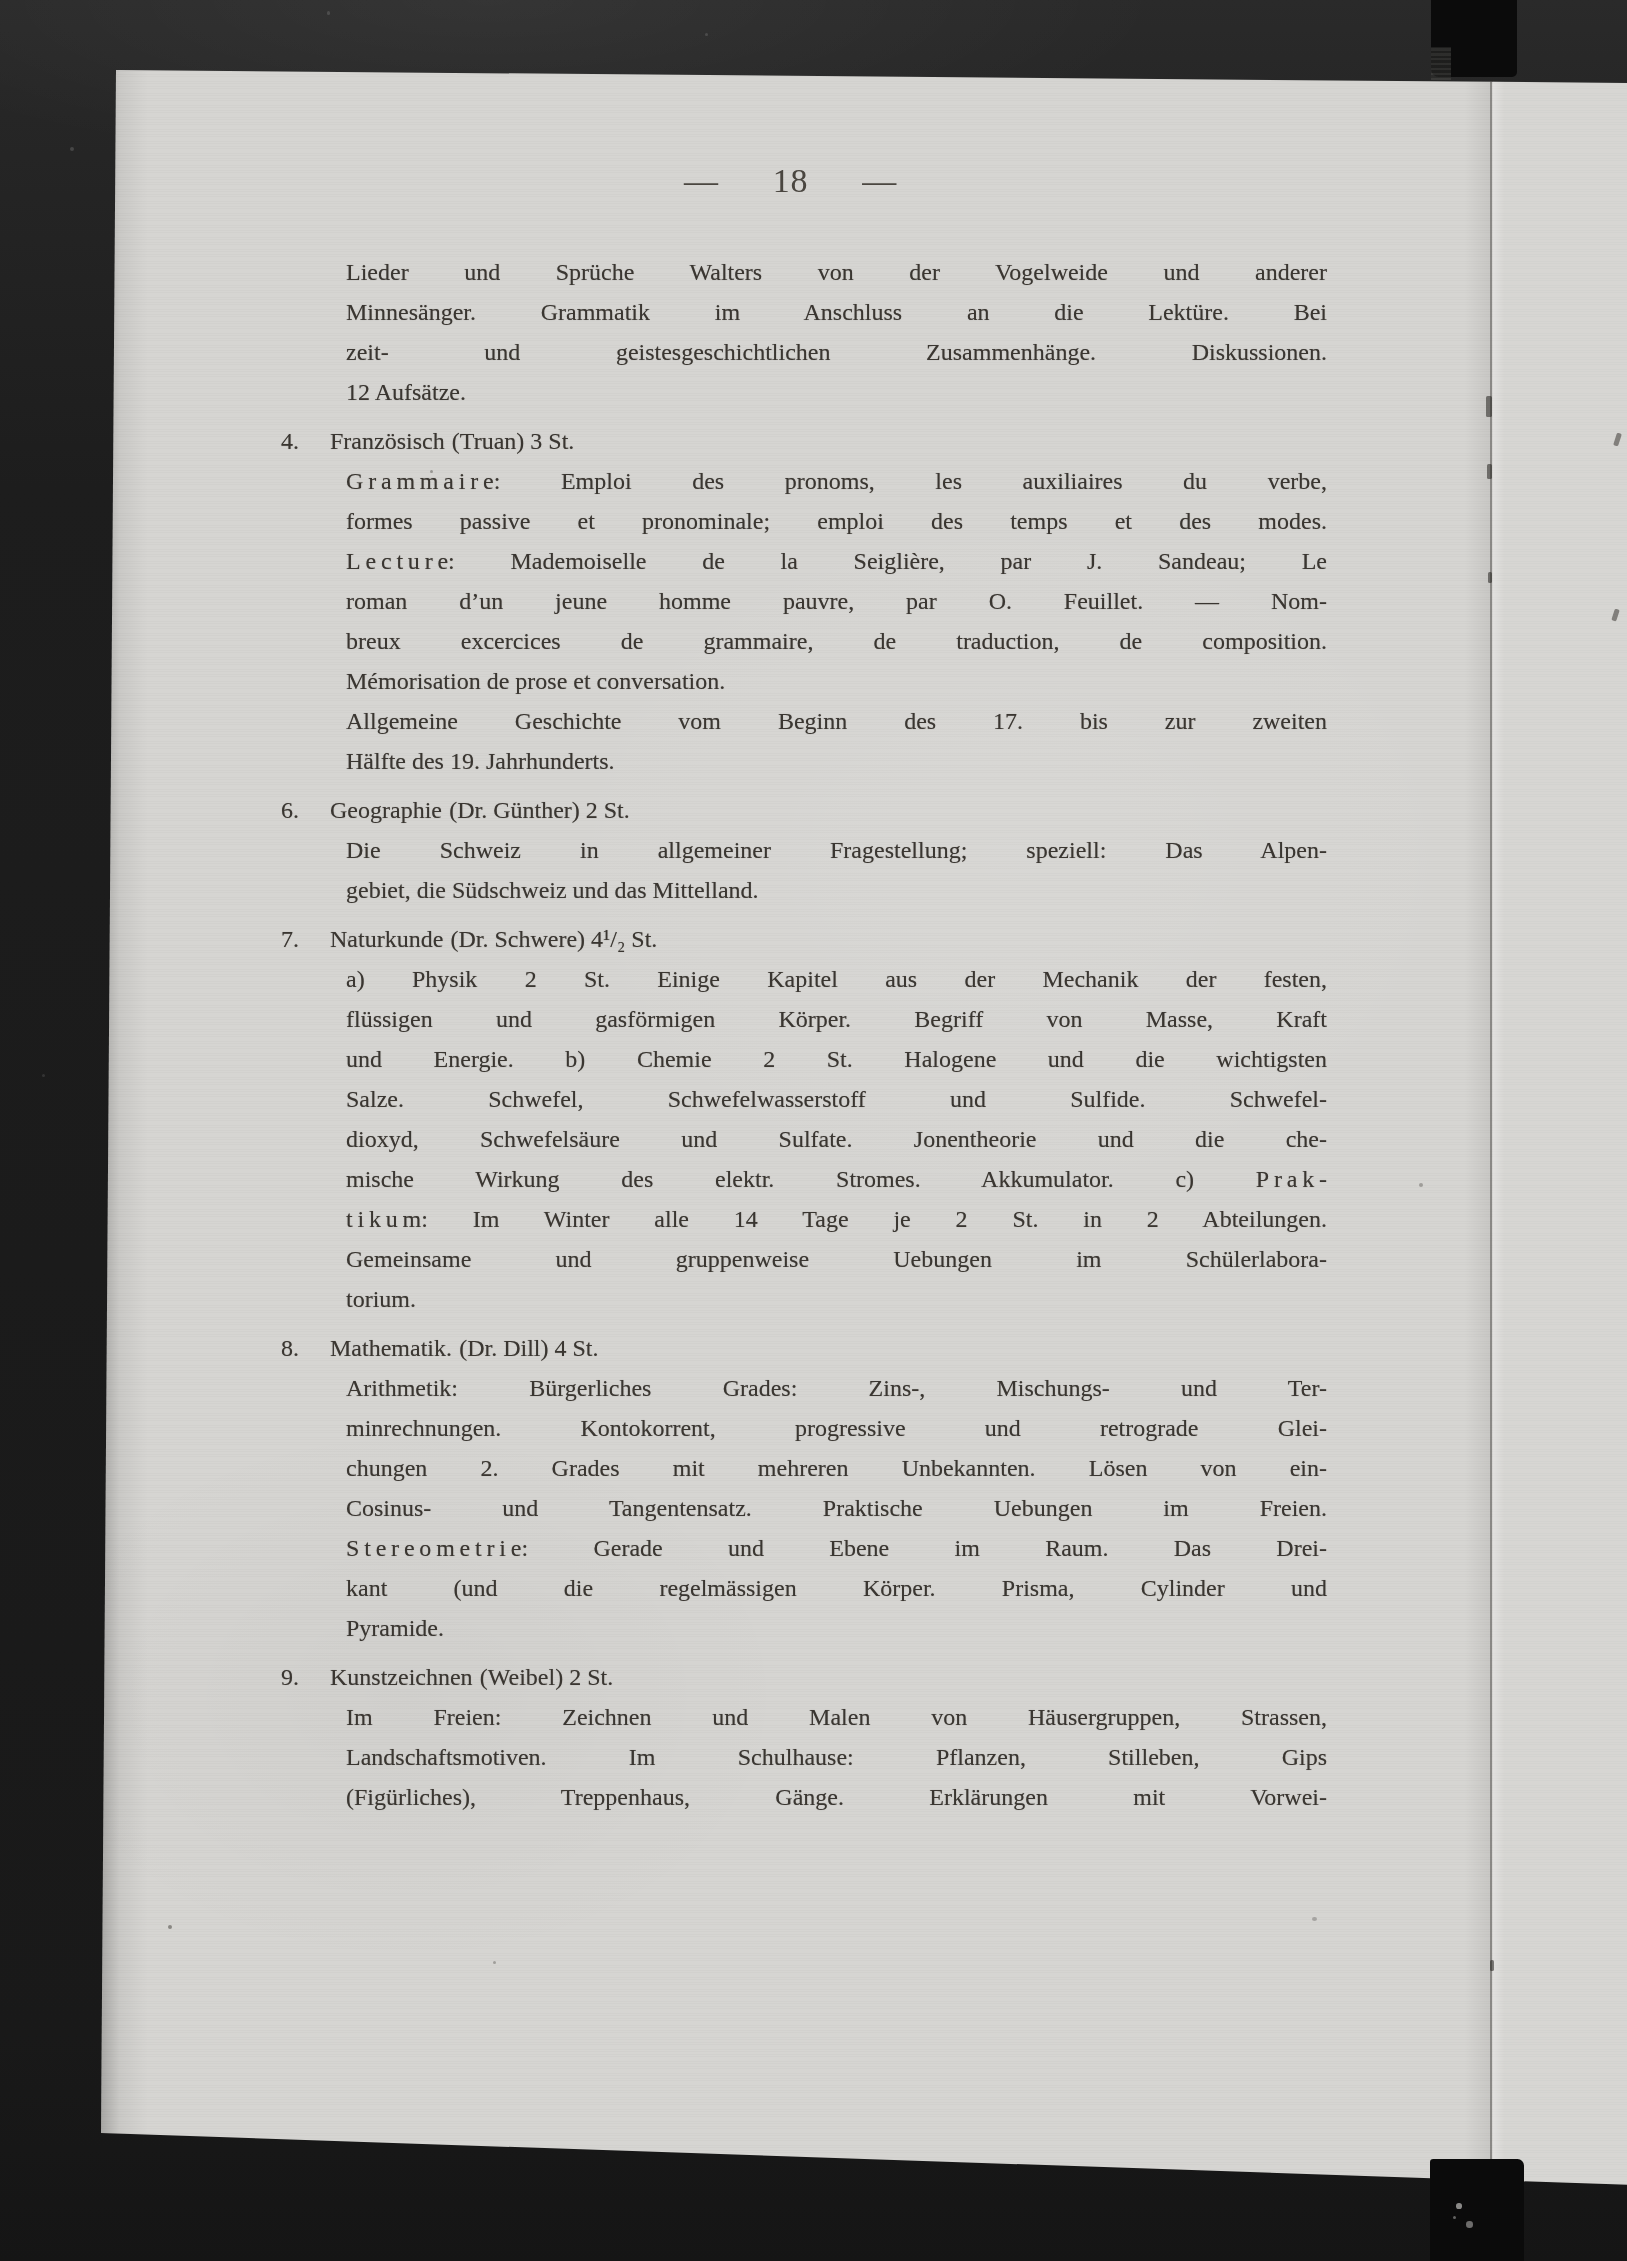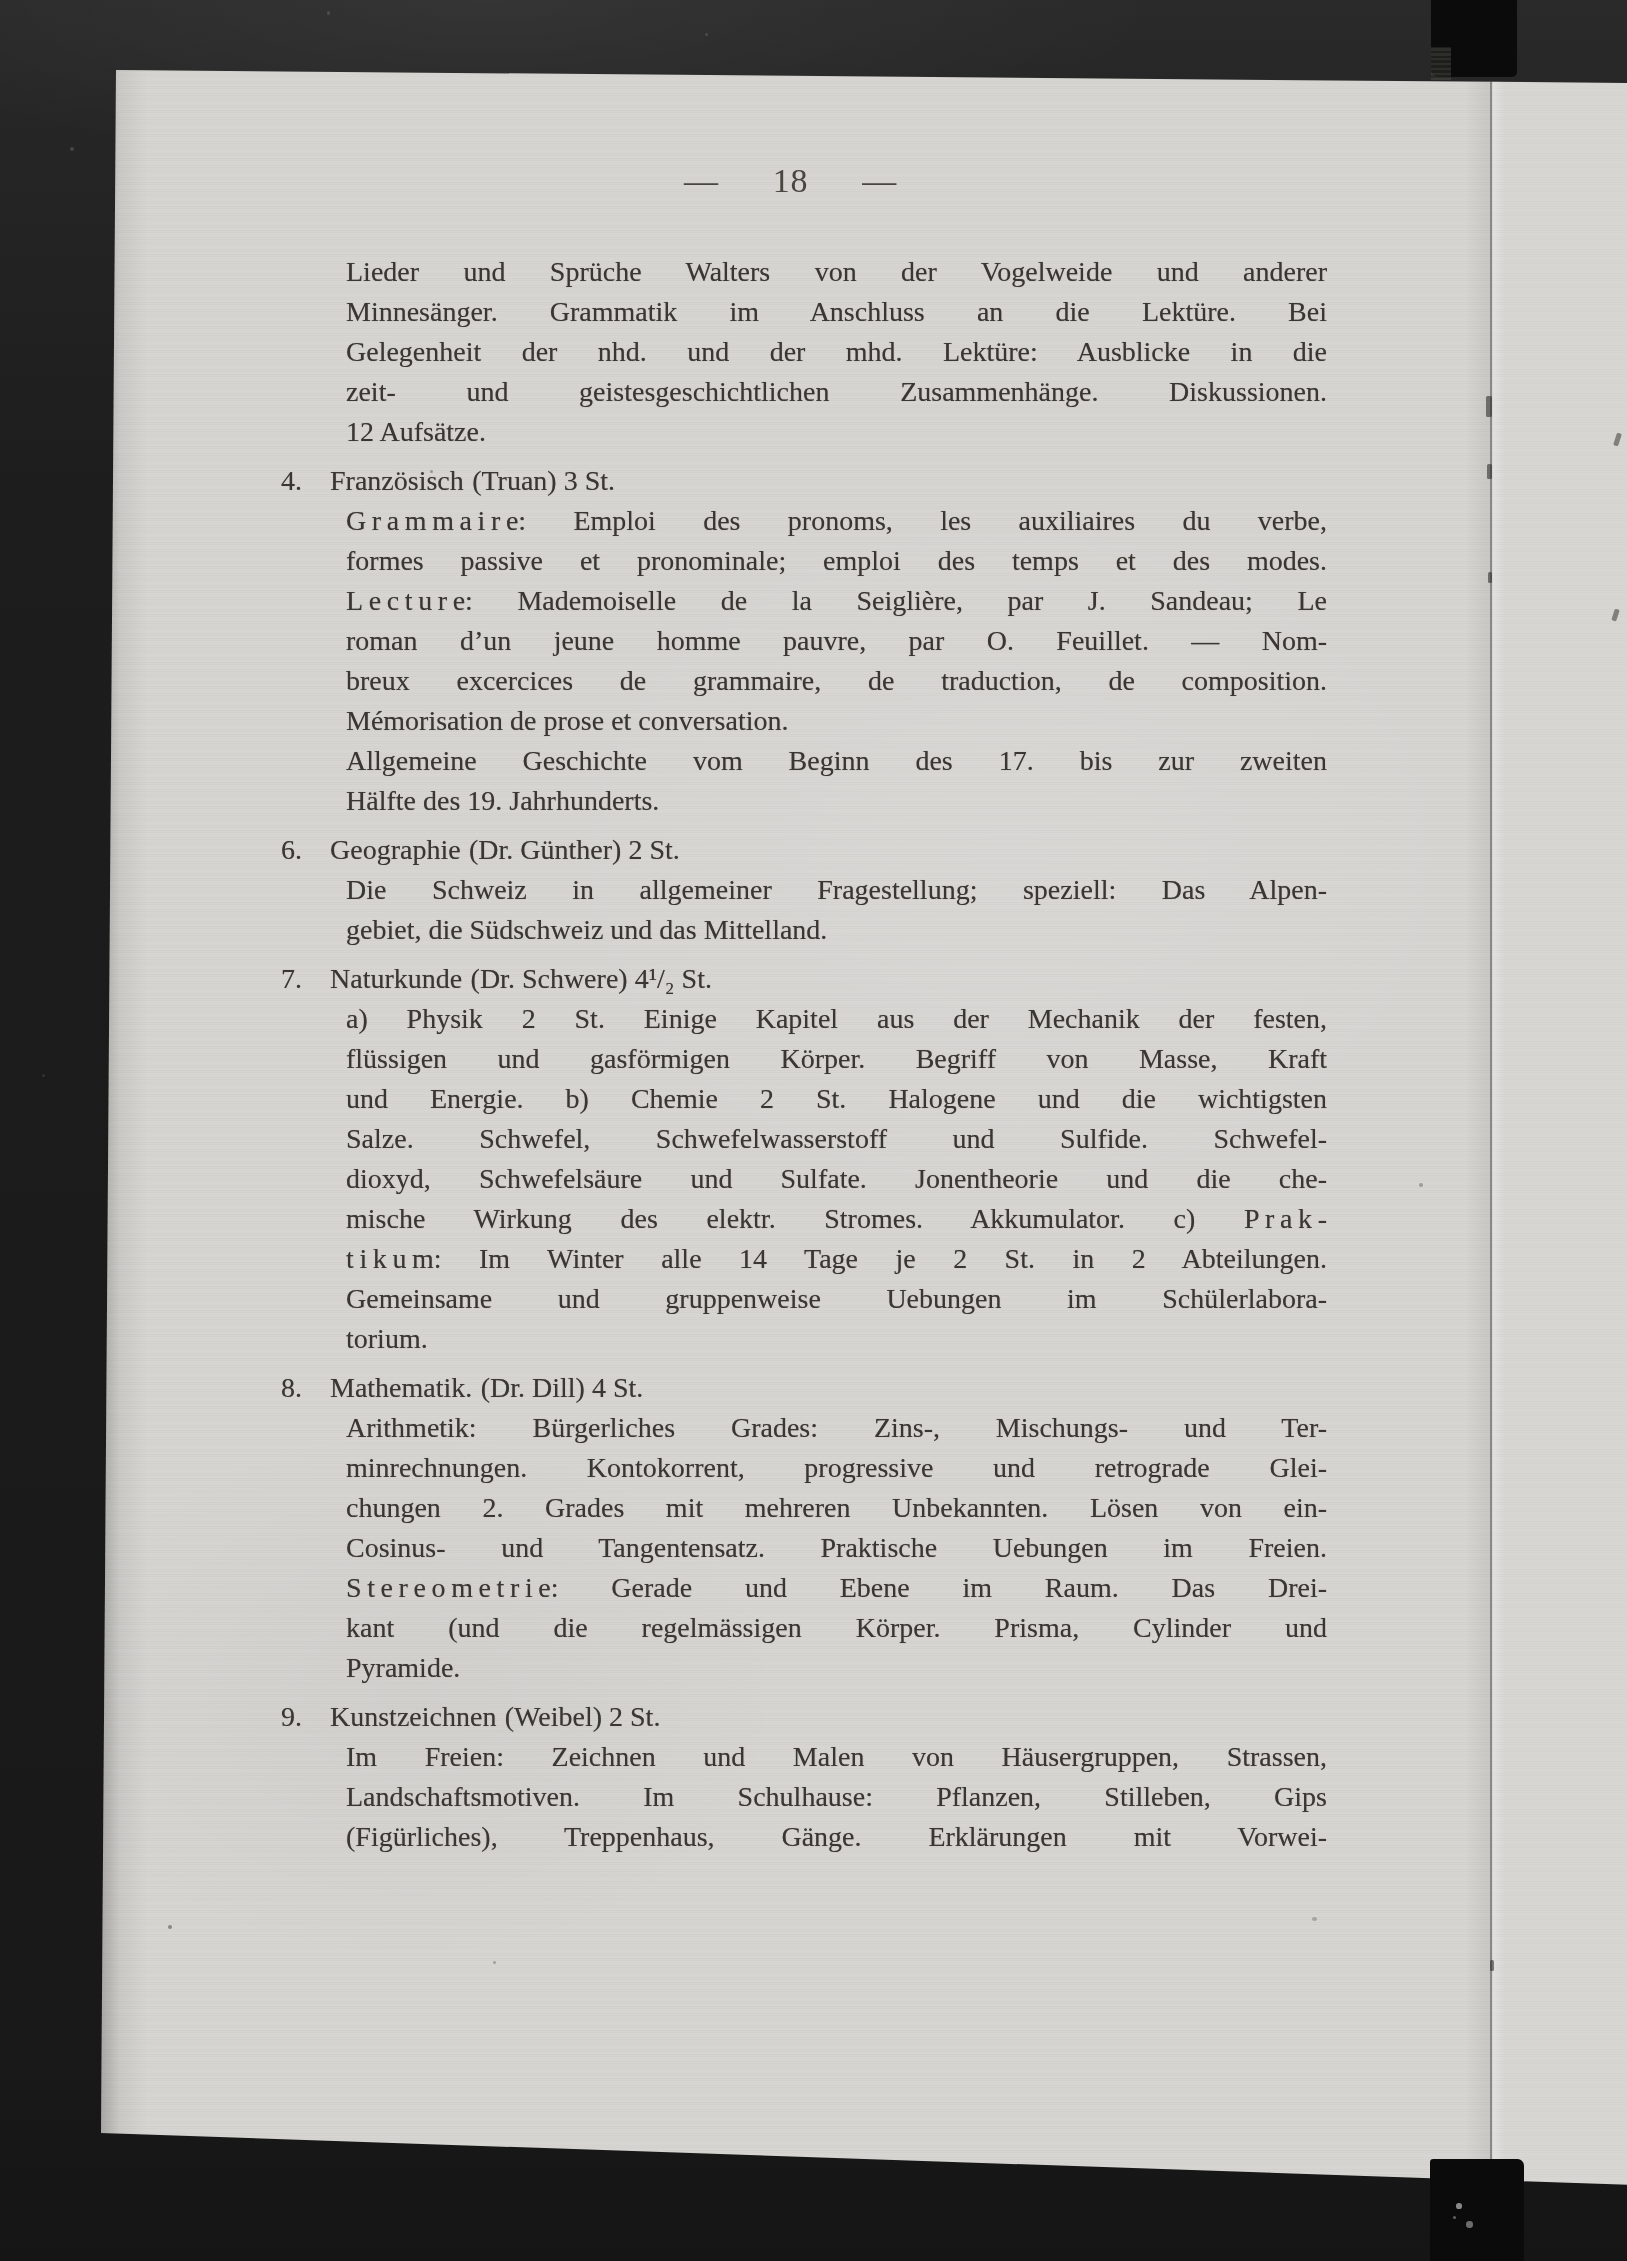--- a/index.html
+++ b/index.html
@@ -50,21 +50,21 @@
 
   
   .page-header{
     position:absolute;left:684px;top:161px;width:213px;
     display:flex;justify-content:space-between;align-items:center;
     font-size:34px;line-height:40px;color:var(--header_ink,#4a4640);
     letter-spacing:0.8px;
   }
   .text-block{
     position:absolute;left:281px;top:252px;width:1046px;
-    font-size:28px;line-height:40px;color:var(--ink,#3a3631);
+    font-size:24px;line-height:40px;color:var(--ink,#3a3631);
     text-shadow:0 0 0.8px rgba(58,54,49,.45);
   }
   .line{white-space:nowrap;text-align:justify;text-align-last:justify;height:40px;}
   .line.ragged{text-align-last:left;}
   .line.body{margin-left:65px;}
   .line.heading{margin-left:0;margin-top:9px;}
   .heading .num{display:inline-block;width:49px;}
   .heading .title{margin-right:.30em;}
 </style>
 </head>
@@ -98,21 +98,20 @@
 
     <div class="page-header">
       <span class="dash">—</span>
       <span class="pageno">18</span>
       <span class="dash">—</span>
     </div>
 
     <div class="text-block">
         <div class="line body">Lieder und Sprüche Walters von der Vogelweide und anderer</div>
         <div class="line body">Minnesänger. Grammatik im Anschluss an die Lektüre. Bei</div>
-        <div class="line body">Gelegenheit der nhd. und der mhd. Lektüre: Ausblicke in die</div>
         <div class="line body">zeit- und geistesgeschichtlichen Zusammenhänge. Diskussionen.</div>
         <div class="line body ragged">12 Aufsätze.</div>
         <div class="line heading ragged"><span class="num">4.</span><span class="title">Französisch</span><span class="meta">(Truan) 3 St.</span></div>
         <div class="line body">G r a m m a i r e: Emploi des pronoms, les auxiliaires du verbe,</div>
         <div class="line body">formes passive et pronominale; emploi des temps et des modes.</div>
         <div class="line body">L e c t u r e: Mademoiselle de la Seiglière, par J. Sandeau; Le</div>
         <div class="line body">roman d’un jeune homme pauvre, par O. Feuillet. — Nom-</div>
         <div class="line body">breux excercices de grammaire, de traduction, de composition.</div>
         <div class="line body ragged">Mémorisation de prose et conversation.</div>
         <div class="line body">Allgemeine Geschichte vom Beginn des 17. bis zur zweiten</div>

